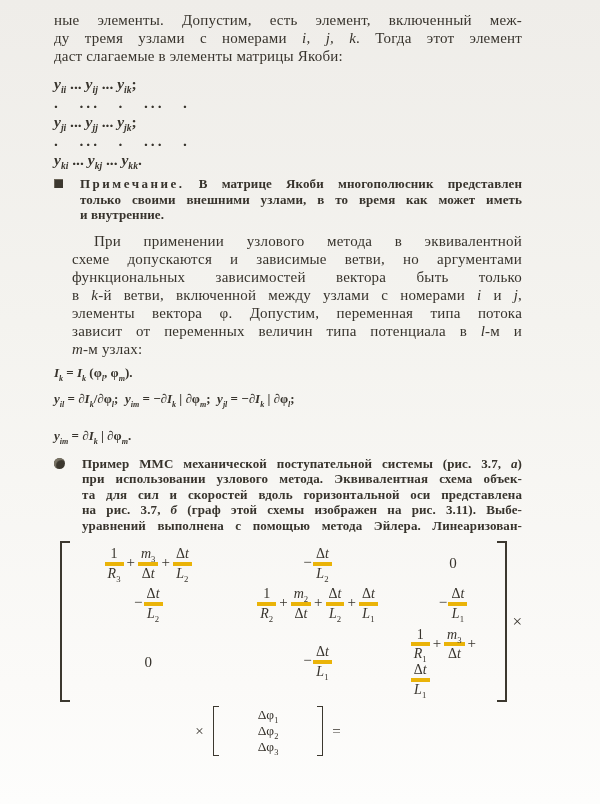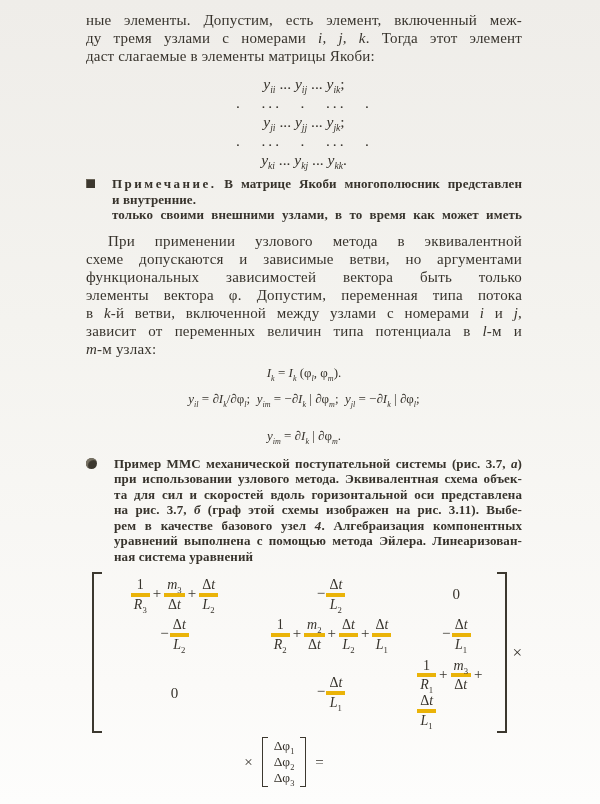--- a/index.html
+++ b/index.html
@@ -3,57 +3,57 @@
 <meta charset="utf-8">
 <style>
   html,body{margin:0;padding:0;}
   body{
     width:600px;height:804px;
     background:linear-gradient(180deg,#efede9 0%,#f4f3ef 40%,#fbfaf8 85%,#fdfdfc 100%);
     font-family:"Liberation Serif","DejaVu Serif",serif;
     color:#37332c;
     overflow:hidden;
   }
-  .page{box-sizing:border-box;width:600px;height:804px;padding:11px 78px 0 86px;}
+  .page{box-sizing:border-box;width:600px;height:804px;padding:11px 78px 0 54px;}
   
   .main{font-size:15px;line-height:18px;letter-spacing:.2px;}
   .ln{white-space:nowrap;}
   .jl{text-align:justify;text-align-last:justify;white-space:normal;}
   .indent{text-indent:22px;}
   
   .hang{display:flex;align-items:flex-start;margin-top:7px;font-weight:bold;}
   .marker-sq{flex:0 0 auto;width:9px;height:9px;background:#3c382f;margin-top:3px;
              box-shadow:inset 1px 1px 0 #6a6458;}
   .marker-dot{flex:0 0 auto;width:11px;height:11px;border-radius:50%;background:#3c382f;
               margin-top:2px;box-shadow:inset 2px 2px 1px #7a7466;}
   .hang .txt{margin-left:17px;flex:1;}
   .small{font-size:13px;line-height:15.5px;letter-spacing:.1px;}
   .spaced{letter-spacing:2.5px;}
   
-  .fblock{text-align:center;}
+  .fblock{text-align:left;font-weight:bold;}
   .f{font-size:15.5px;line-height:19px;}
   .fbig{font-size:13px;line-height:20px;}
   .dotsrow{letter-spacing:3px;word-spacing:14px;}
   sub{font-size:.62em;line-height:0;}
   
   .mx{display:flex;align-items:stretch;margin-top:8px;margin-left:6px;}
   .brk{flex:0 0 auto;width:8px;border-top:2px solid #3c382f;border-bottom:2px solid #3c382f;}
   .brk.l{border-left:2px solid #3c382f;}
   .brk.r{border-right:2px solid #3c382f;}
   .mgrid{flex:1;display:grid;grid-template-columns:36% 44% 20%;row-gap:5px;
          align-items:center;justify-items:center;padding:5px 2px;font-size:15px;}
   .fr{display:inline-block;vertical-align:middle;text-align:center;}
   .fr > span{display:block;line-height:1.12;padding:0 3px;font-size:14px;}
   .fr > span + span{border-top:4px solid #eab308;}
   .op{margin:0 3px;}
   .times{align-self:center;margin-left:5px;font-size:17px;}
   
   .vecline{display:flex;justify-content:center;align-items:center;margin-top:4px;
            margin-right:40px;font-size:15px;}
-  .vec{display:flex;align-items:stretch;margin:0 9px;}
+  .vec{display:flex;align-items:stretch;margin:0 9px;gap:33px;}
   .vbrk{flex:0 0 auto;width:5px;border-top:1.5px solid #3c382f;border-bottom:1.5px solid #3c382f;}
   .vbrk.l{border-left:1.5px solid #3c382f;}
   .vbrk.r{border-right:1.5px solid #3c382f;}
   .vcol{padding:1px 6px;font-size:13.5px;line-height:16px;text-align:center;}
 </style>
 </head>
 <body>
 
 <div class="page">
 
@@ -68,31 +68,31 @@
     <div class="f dotsrow">. ... . ... .</div>
     <div class="f"><i>y<sub>ji</sub></i> ... <i>y<sub>jj</sub></i> ... <i>y<sub>jk</sub></i>;</div>
     <div class="f dotsrow">. ... . ... .</div>
     <div class="f"><i>y<sub>ki</sub></i> ... <i>y<sub>kj</sub></i> ... <i>y<sub>kk</sub></i>.</div>
   </div>
 
   <div class="hang">
     <span class="marker-sq"></span>
     <div class="txt small">
       <div class="ln jl"><span class="spaced">Примечание.</span> В матрице Якоби многополюсник представлен</div>
+      <div class="ln jl">только своими внешними узлами, в то время как может иметь</div>
       <div class="ln">и внутренние.</div>
-      <div class="ln jl">только своими внешними узлами, в то время как может иметь</div>
     </div>
   </div>
 
-  <div class="main" style="margin-top:9px;">
+  <div class="main" style="margin-top:9px;margin-left:18px;">
     <div class="ln jl indent">При применении узлового метода в эквивалентной</div>
     <div class="ln jl">схеме допускаются и зависимые ветви, но аргументами</div>
     <div class="ln jl">функциональных зависимостей вектора быть только</div>
+    <div class="ln jl">в <i>k</i>-й ветви, включенной между узлами с номерами <i>i</i> и <i>j</i>,</div>
     <div class="ln jl">элементы вектора φ. Допустим, переменная типа потока</div>
-    <div class="ln jl">в <i>k</i>-й ветви, включенной между узлами с номерами <i>i</i> и <i>j</i>,</div>
     <div class="ln jl">зависит от переменных величин типа потенциала в <i>l</i>-м и</div>
     <div class="ln"><i>m</i>-м узлах:</div>
   </div>
 
   <div class="fblock" style="margin:5px 0 4px 0;">
     <span class="fbig"><i>I<sub>k</sub></i> = <i>I<sub>k</sub></i> (φ<sub><i>l</i></sub>, φ<sub><i>m</i></sub>).</span>
   </div>
 
 
   <div class="fblock" style="margin:6px 0 2px 0;">
@@ -100,23 +100,21 @@
     <div class="fbig" style="margin-top:17px;"><i>y<sub>im</sub></i> = ∂<i>I<sub>k</sub></i> | ∂φ<sub><i>m</i></sub>.</div>
   </div>
 
   <div class="hang" style="margin-top:10px;">
     <span class="marker-dot"></span>
     <div class="txt small">
       <div class="ln jl"><b>Пример ММС механической поступательной системы</b> (рис. 3.7, <i>а</i>)</div>
       <div class="ln jl"><b>при использовании узлового метода.</b> Эквивалентная схема объек-</div>
       <div class="ln jl">та для сил и скоростей вдоль горизонтальной оси представлена</div>
       <div class="ln jl">на рис. 3.7, <i>б</i> (граф этой схемы изображен на рис. 3.11). Выбе-</div>
-      <div class="ln jl">рем в качестве базового узел <b><i>4</i></b>. Алгебраизация компонентных</div>
       <div class="ln jl">уравнений выполнена с помощью метода Эйлера. Линеаризован-</div>
-      <div class="ln">ная система уравнений</div>
     </div>
   </div>
 
   <div class="mx">
     <span class="brk l"></span>
     <div class="mgrid">
       <span><span class="fr"><span>1</span><span><i>R</i><sub>3</sub></span></span><span class="op">+</span><span class="fr"><span><i>m</i><sub>3</sub></span><span>Δ<i>t</i></span></span><span class="op">+</span><span class="fr"><span>Δ<i>t</i></span><span><i>L</i><sub>2</sub></span></span></span>
       <span>− <span class="fr"><span>Δ<i>t</i></span><span><i>L</i><sub>2</sub></span></span></span>
       <span>0</span>
       <span>− <span class="fr"><span>Δ<i>t</i></span><span><i>L</i><sub>2</sub></span></span></span>

